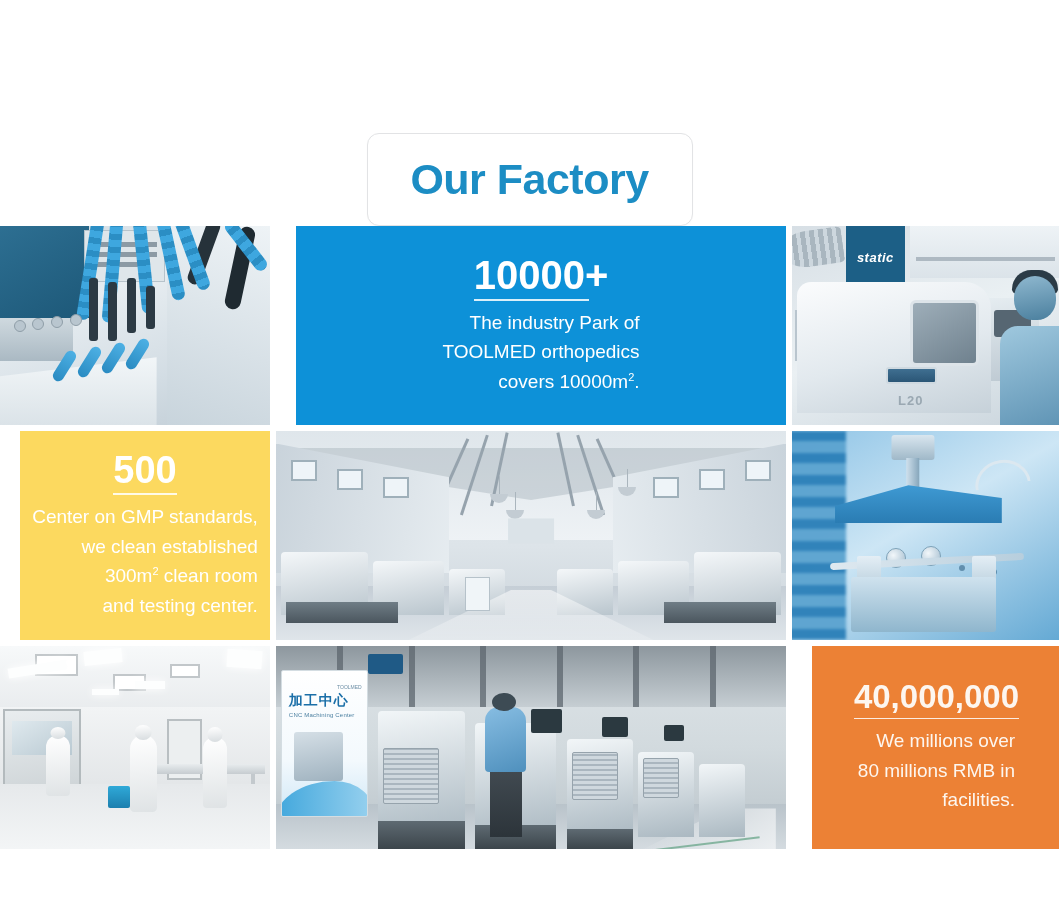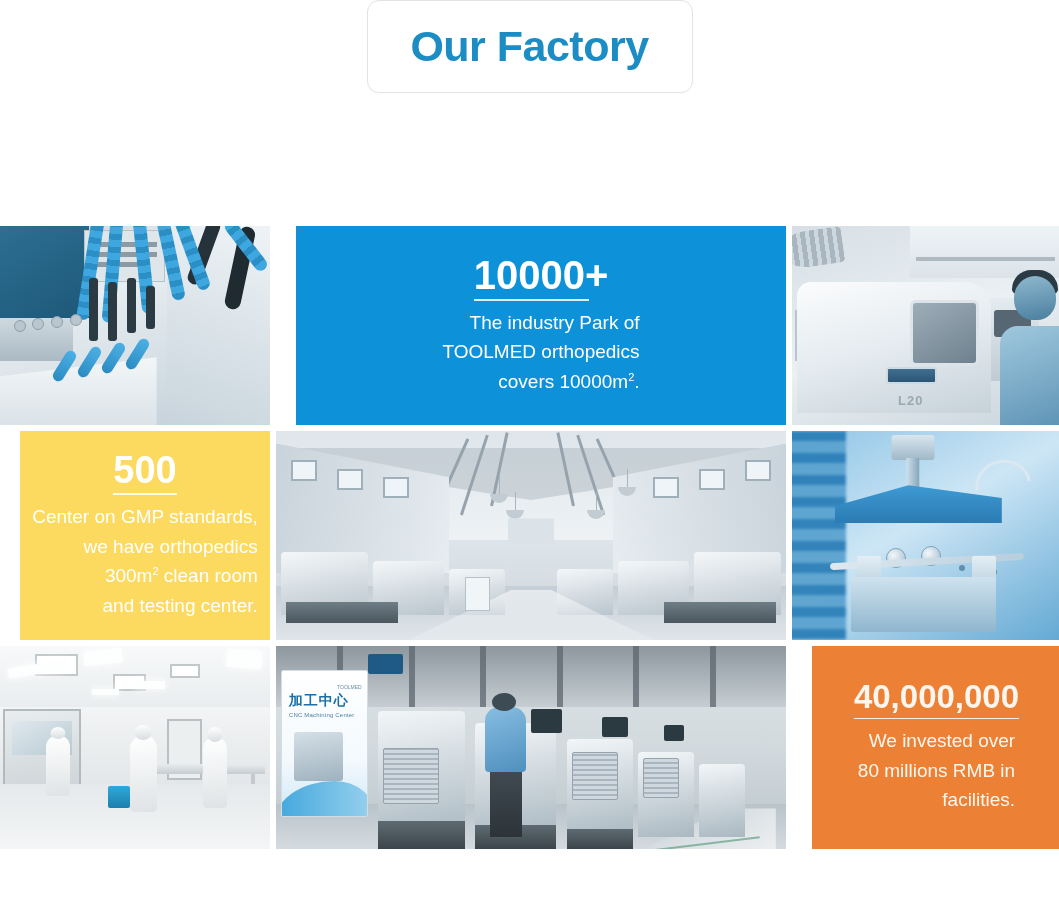--- a/index.html
+++ b/index.html
@@ -19,21 +19,21 @@
     background: #ffffff;
   }
 
   
   .title-wrap {
     position: absolute;
     left: 0; top: 0;
     width: 1059px;
     height: 226px;
     display: flex;
-    align-items: flex-start;
+    align-items: flex-end;
     justify-content: center;
   }
   .title-box {
     width: 326px;
     height: 93px;
     border: 1px solid #e2e3e5;
     border-radius: 12px;
     background: #ffffff;
     display: flex;
     align-items: center;
@@ -554,20 +554,23 @@
         <div>covers 10000m<sup>2</sup>.</div>
       </div>
     </div>
 
     <div class="cell">
       <div class="photo p-lathe">
         <div class="ceiling">
             <i></i>
           </div>
         <div class="duct"></div>
+        <div class="blue-col">
+            <span>static</span>
+          </div>
         <div class="poster"></div>
         <div class="rear"></div>
         <div class="rear-screen"></div>
         <div class="machine">
           <div class="win"></div>
           <div class="badge"></div>
           <div class="l20">L20</div>
         </div>
         <div class="person-hair"></div>
         <div class="person-head"></div>
@@ -575,21 +578,21 @@
       </div>
     </div>
 
     <div class="cell stat stat-yellow">
       <div class="stat-number">
         <span>500</span>
         <span class="rule"></span>
       </div>
       <div class="stat-desc">
         <div>Center on GMP standards,</div>
-        <div>we have orthopedics</div>
+        <div>we clean established</div>
         <div>300m<sup>2</sup> clean room</div>
         <div>and testing center.</div>
       </div>
     </div>
 
     <div class="cell">
       <div class="photo p-hall">
         <div class="roofbg"></div>
         <div class="apex"></div>
         <div class="beam" style="transform:rotate(24deg);left:30%;height:44%;"></div>
@@ -711,20 +714,20 @@
         <div class="greenline"></div>
       </div>
     </div>
 
     <div class="cell stat stat-orange">
       <div class="stat-number">
         <span>40,000,000</span>
         <span class="rule"></span>
       </div>
       <div class="stat-desc">
-        <div>We invested over</div>
+        <div>We millions over</div>
         <div>80 millions RMB in</div>
         <div>facilities.</div>
       </div>
     </div>
 
   </div>
 </div>
 
 </body></html>

